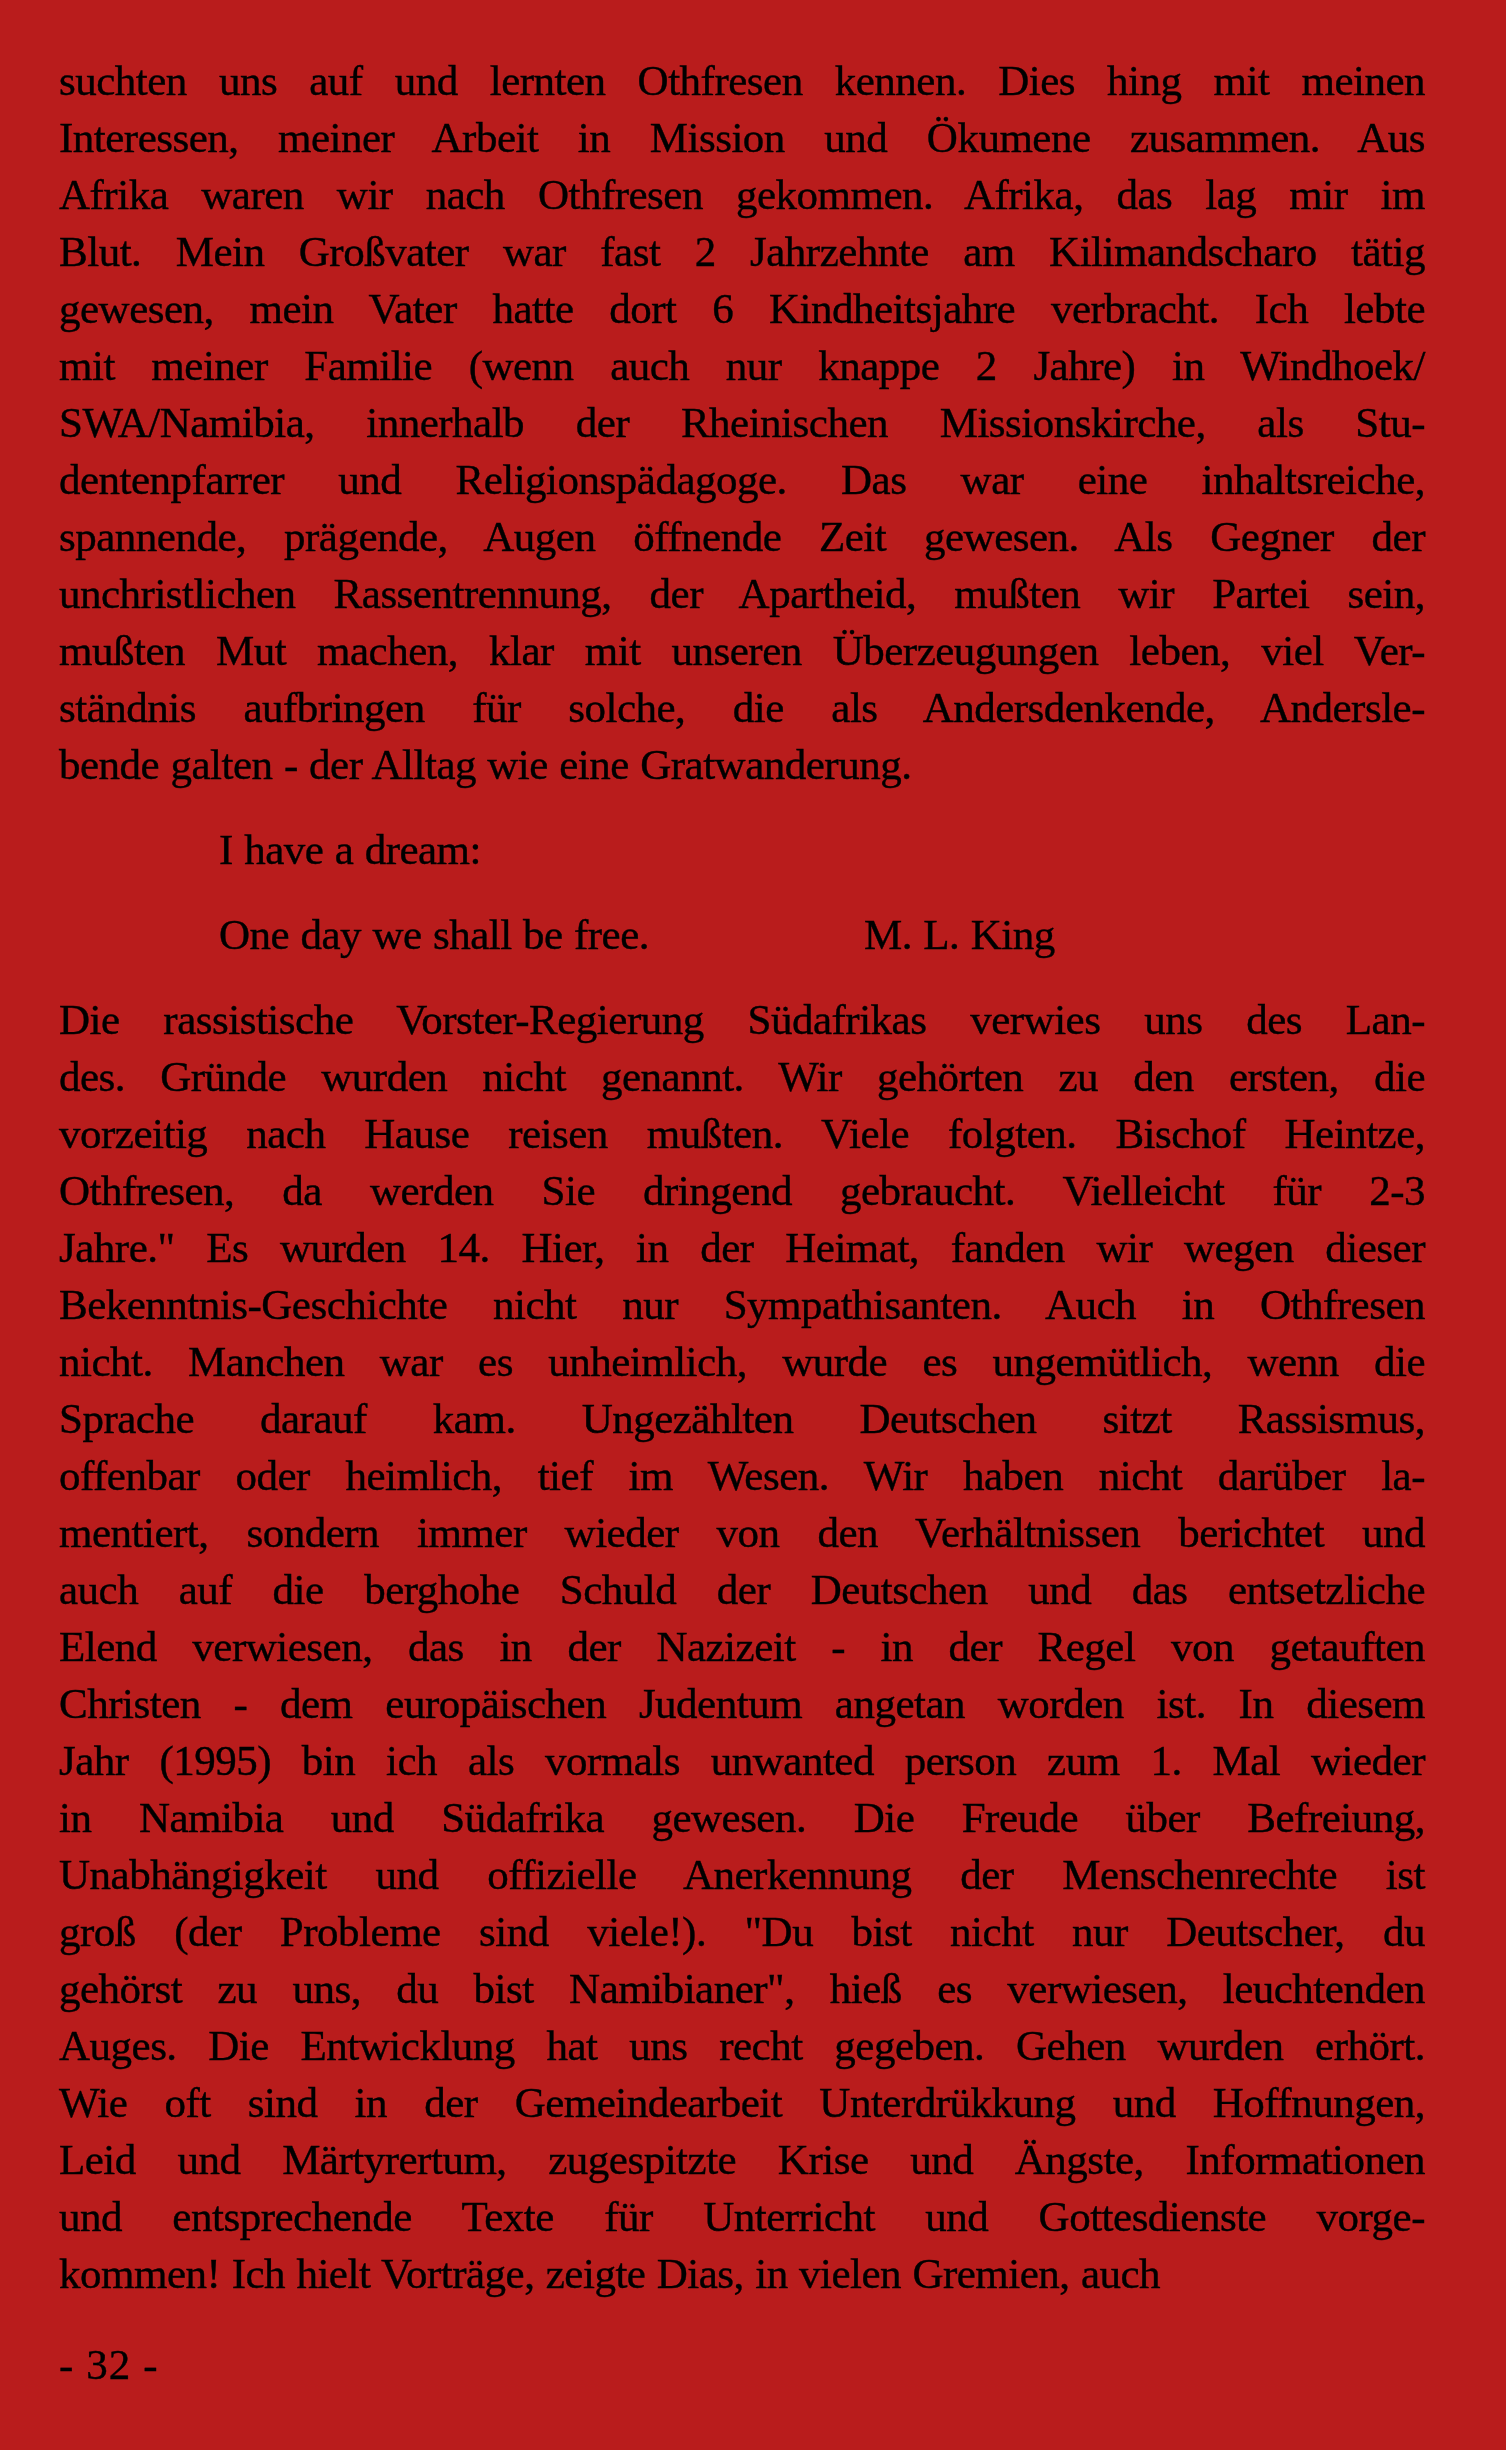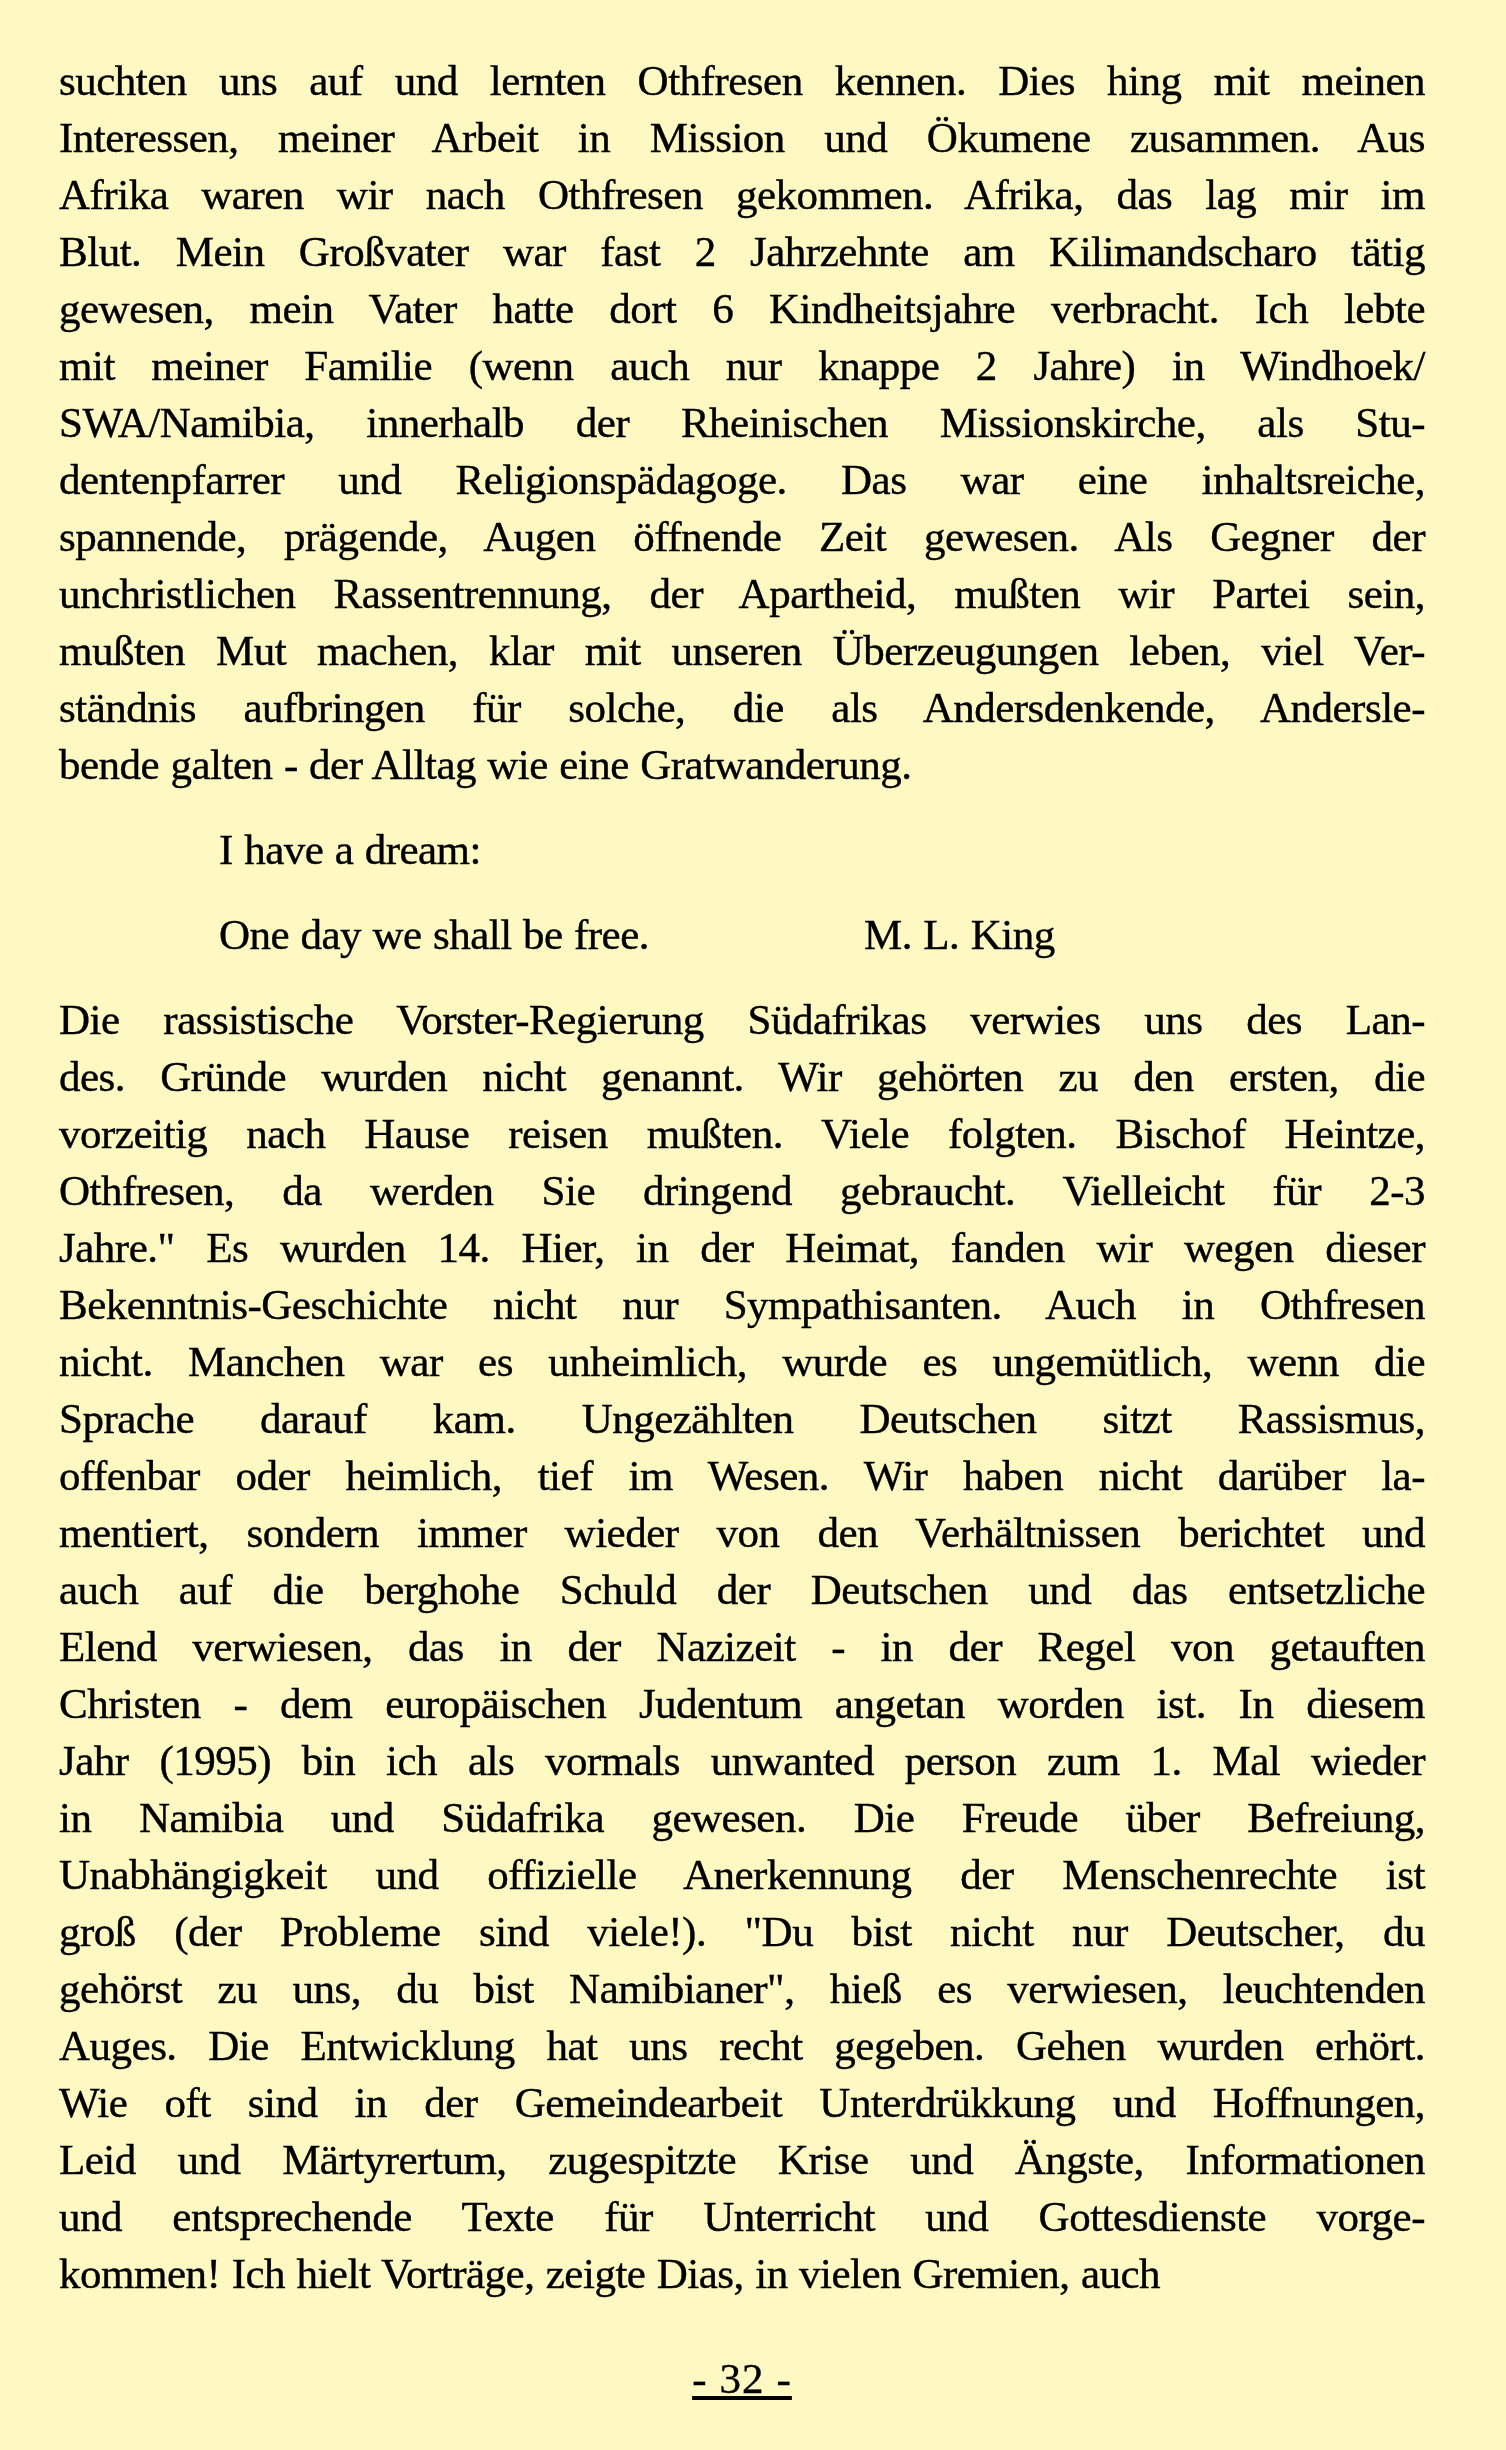--- a/index.html
+++ b/index.html
@@ -4,21 +4,21 @@
 <style>
   html, body {
     margin: 0;
     padding: 0;
     background: #e8e8e8;
   }
   .page {
     position: relative;
     width: 1506px;
     height: 2450px;
-    background: #fef9c3;
+    background: #b91c1c;
     color: #000000;
     font-family: "Liberation Serif", "DejaVu Serif", serif;
     overflow: hidden;
   }
   .text-block {
     position: absolute;
     left: 59px;
     top: 52px;
     width: 1366px;
   }
@@ -47,26 +47,24 @@
   .attribution {
     position: absolute;
     left: 805px; 
     top: 57px;
     white-space: nowrap;
   }
   .para-2 {
     margin-top: 28px;
   }
   .page-number {
-    margin-top: 48px;
+    margin-top: 34px;
     font-size: 43px;
     line-height: 57px;
     letter-spacing: 1.1px;
-    text-align: center;
-    text-decoration: underline;
     -webkit-text-stroke: 0.4px #000;
   }
 </style>
 </head>
 <body>
 
 <div class="page">
   <main class="text-block">
 
     <section class="para para-1">

